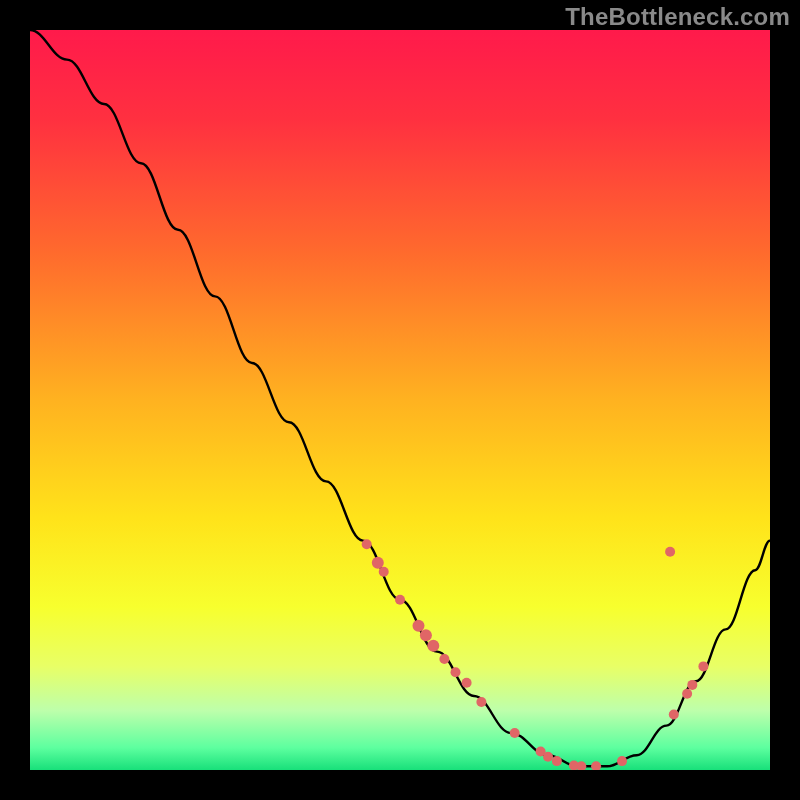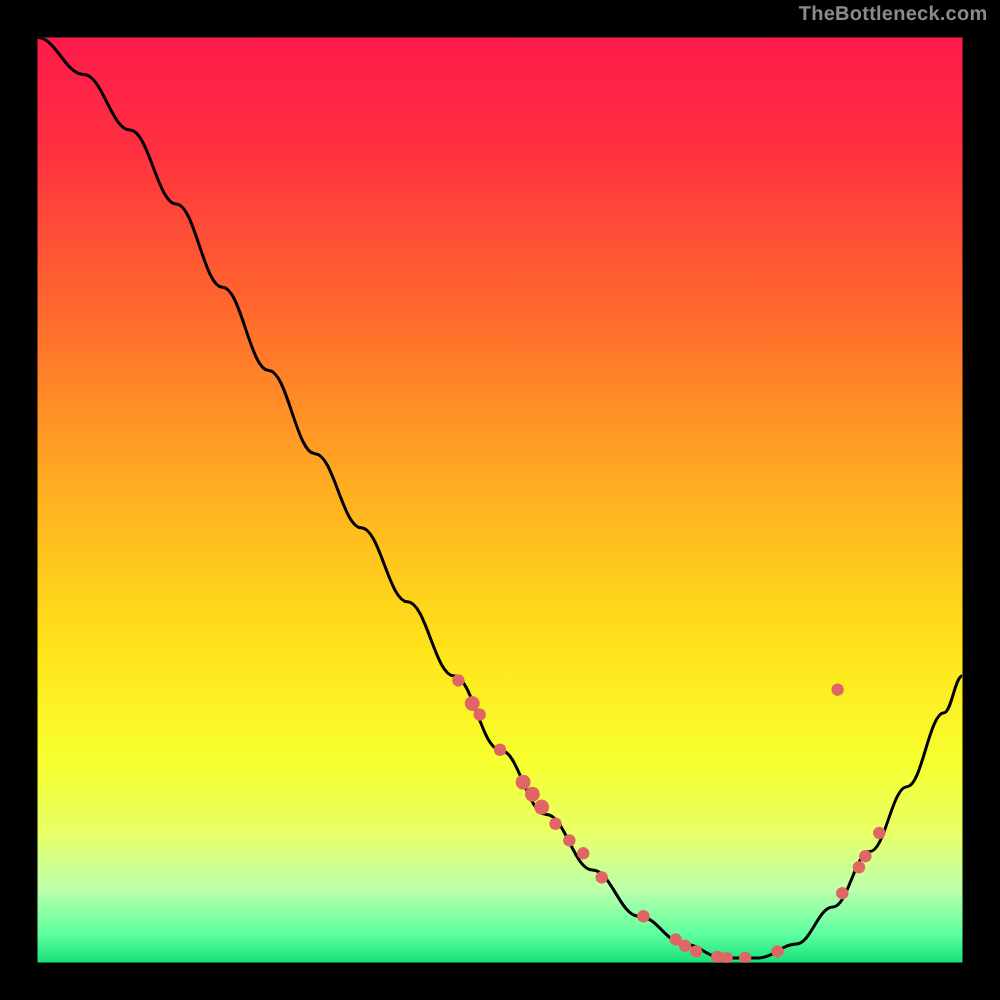--- a/index.html
+++ b/index.html
@@ -13,21 +13,21 @@
   .stage {
     position: relative;
     width: 800px;
     height: 800px;
   }
   .watermark {
     position: absolute;
     top: 3px;
     right: 10px;
     font-family: Arial, Helvetica, sans-serif;
-    font-size: 16px;
+    font-size: 24px;
     font-weight: bold;
     color: #8a8a8a;
     letter-spacing: 0.2px;
   }
   svg {
     position: absolute;
     top: 0;
     left: 0;
   }
 </style>

